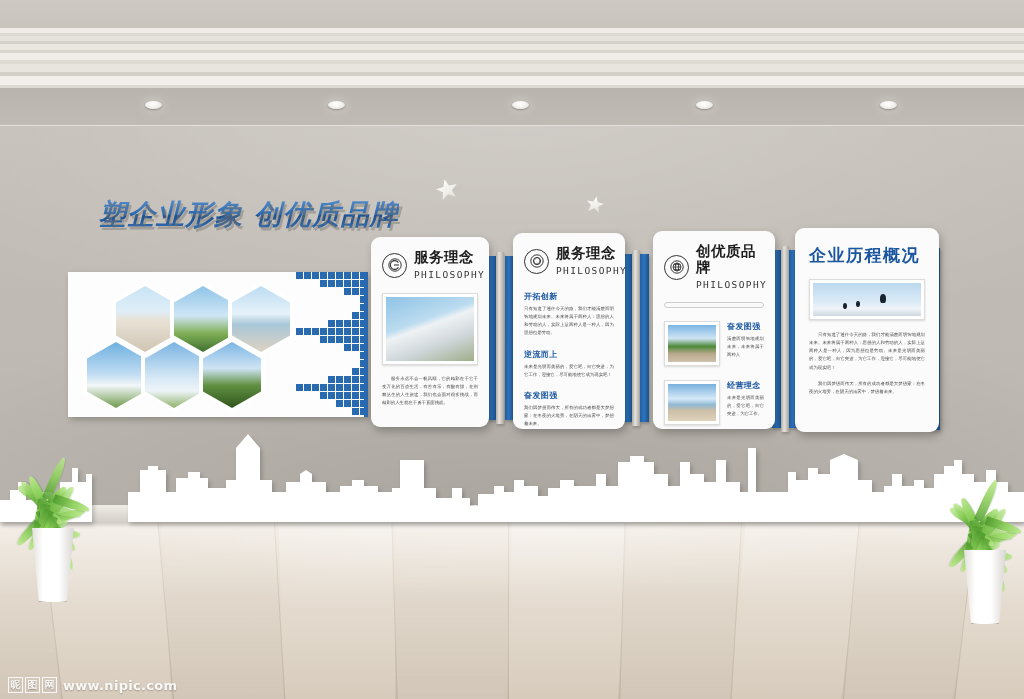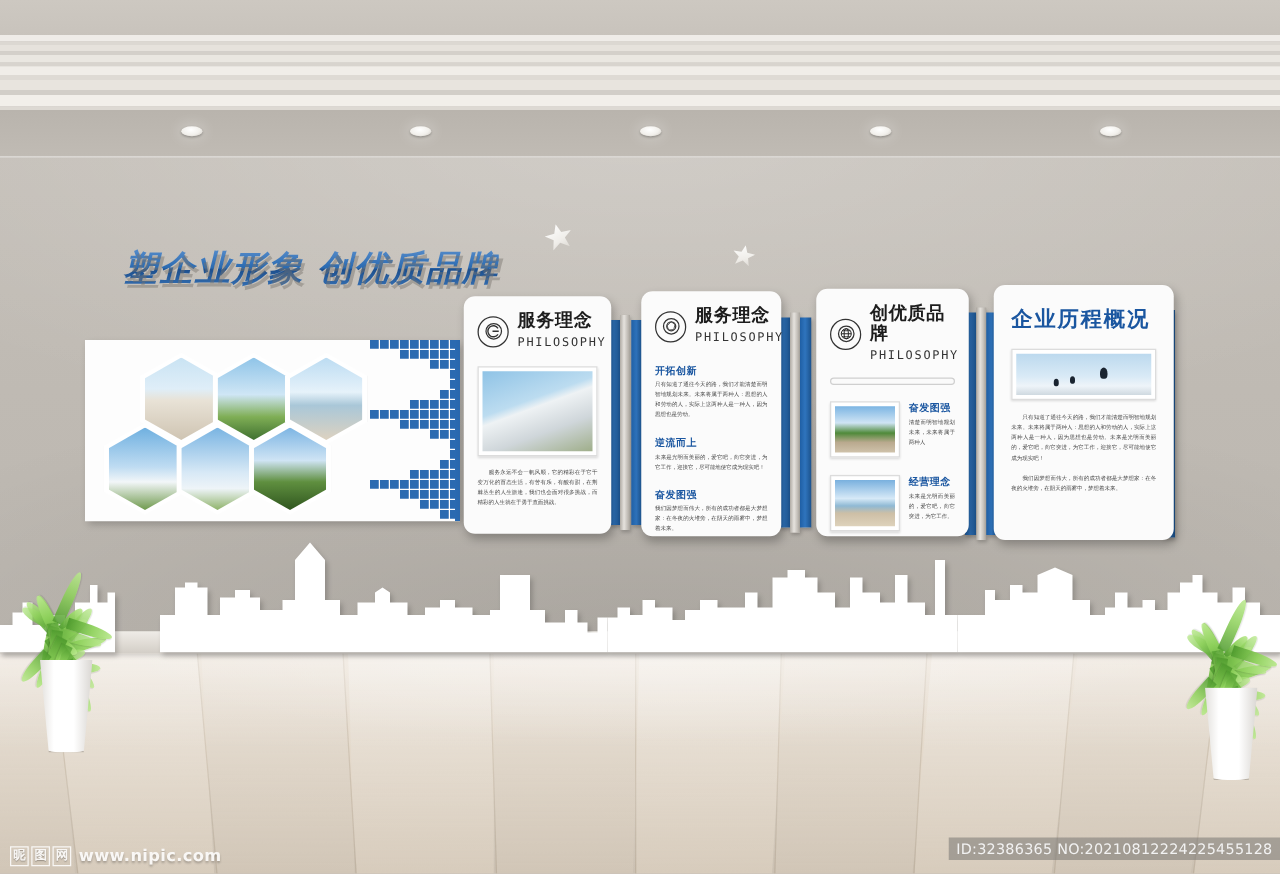--- a/index.html
+++ b/index.html
@@ -575,15 +575,14 @@
   </div>
 
   <div class="wm-left">
     <span class="wm-logo" id="wmlogo">
         <b>昵</b>
         <b>图</b>
         <b>网</b>
       </span>
     <span class="wm-url">www.nipic.com</span>
   </div>
-  <div class="wm-right">ID:32386365 NO:20210812224225455128</div>
 
 </div>
 
 </body></html>

